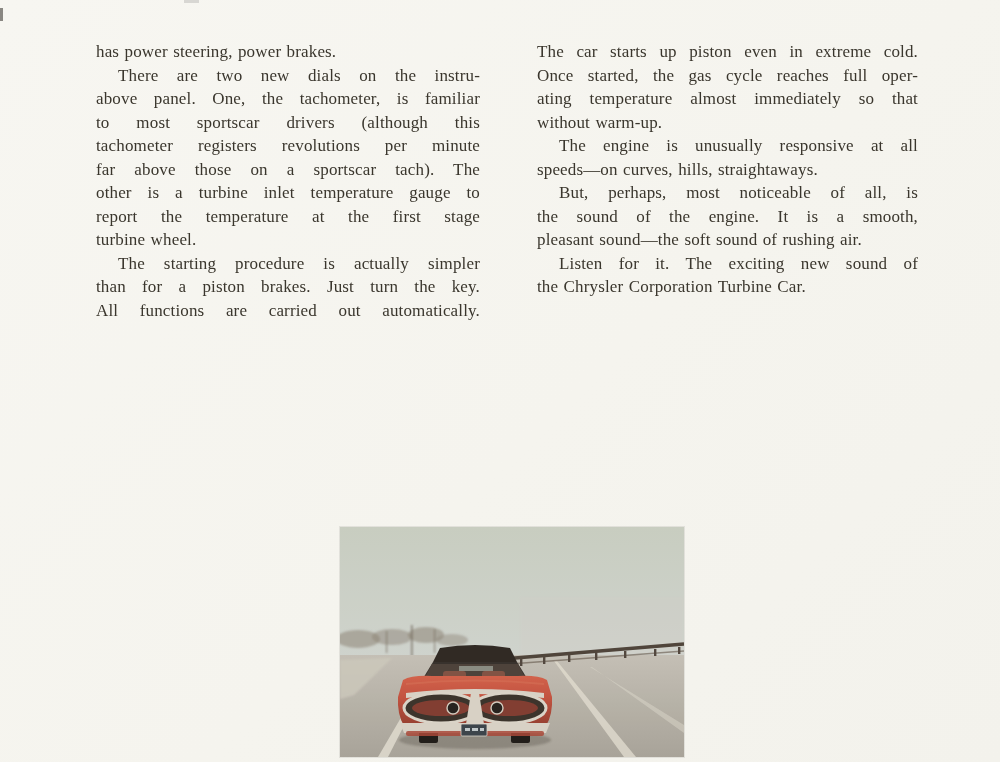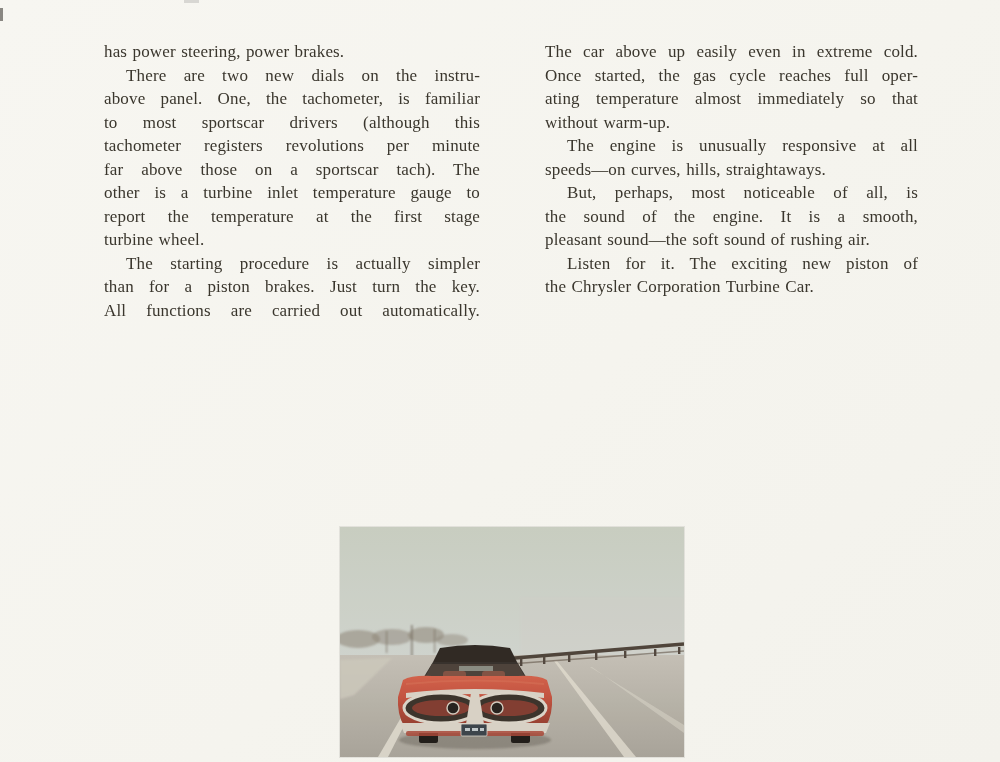--- a/index.html
+++ b/index.html
@@ -18,21 +18,21 @@
   .artifact-top{left:184px;top:0;width:15px;height:3px;background:#d8d7d3;}
   
   .col{
     position:absolute;top:40px;
     font-size:17px;line-height:23.5px;
     color:#3a362d;letter-spacing:.15px;word-spacing:1px;
   }
   .col-left{left:96px;width:384px;}
   .col-right{left:537px;width:381px;}
   .para{margin:0;}
-  .line{text-align:justify;text-align-last:justify;margin-left:8px;}
+  .line{text-align:justify;text-align-last:justify;}
   .line.last{text-align-last:left;}
   .para.indent .line:first-child{text-indent:22px;}
   
   .photo{
     position:absolute;left:340px;top:527px;width:344px;height:230px;
     margin:0;outline:1px solid rgba(90,90,80,.12);
     box-shadow:0 0 0 1px rgba(255,255,255,.4) inset;
   }
   .photo svg{display:block;width:344px;height:230px;}
 </style>
@@ -59,36 +59,36 @@
         <div class="line last">turbine wheel.</div>
       </div>
       <div class="para indent">
         <div class="line">The starting procedure is actually simpler</div>
         <div class="line">than for a piston brakes. Just turn the key.</div>
         <div class="line">All functions are carried out automatically.</div>
       </div>
     </div>
   <div class="col col-right">
       <div class="para">
-        <div class="line">The car above up easily even in extreme cold.</div>
+        <div class="line">The car starts up piston even in extreme cold.</div>
         <div class="line">Once started, the gas cycle reaches full oper-</div>
         <div class="line">ating temperature almost immediately so that</div>
         <div class="line last">without warm-up.</div>
       </div>
       <div class="para indent">
         <div class="line">The engine is unusually responsive at all</div>
         <div class="line last">speeds—on curves, hills, straightaways.</div>
       </div>
       <div class="para indent">
         <div class="line">But, perhaps, most noticeable of all, is</div>
         <div class="line">the sound of the engine. It is a smooth,</div>
         <div class="line last">pleasant sound—the soft sound of rushing air.</div>
       </div>
       <div class="para indent">
-        <div class="line">Listen for it. The exciting new piston of</div>
+        <div class="line">Listen for it. The exciting new sound of</div>
         <div class="line last">the Chrysler Corporation Turbine Car.</div>
       </div>
     </div>
 
   <figure class="photo">
     <svg viewBox="0 0 344 230" preserveAspectRatio="none">
       <defs>
         <linearGradient id="skyGrad" x1="0" y1="0" x2="0" y2="1">
           <stop offset="0" stop-color="#c6cbbd"></stop>
           <stop offset="1" stop-color="#cdd1cb"></stop>

